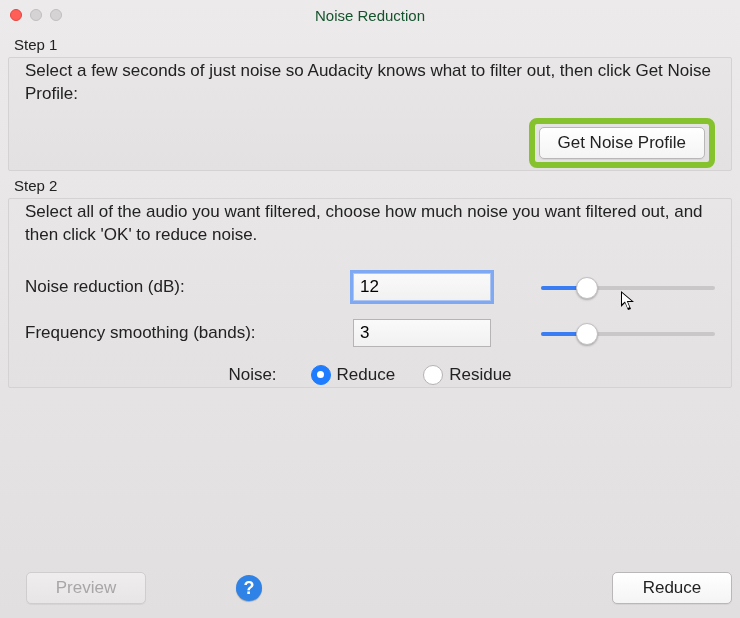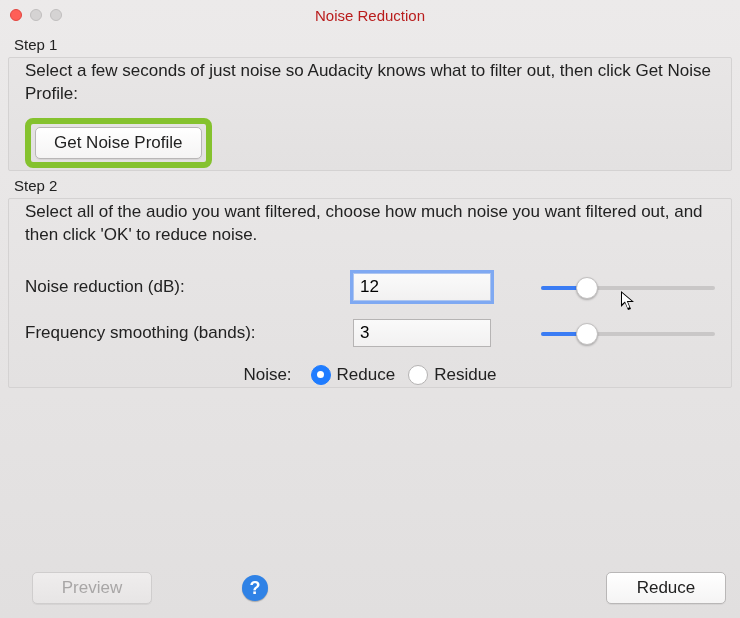--- a/index.html
+++ b/index.html
@@ -8,28 +8,28 @@
     background:linear-gradient(#eceaea,#e1dfdf);
     font-family:-apple-system,Helvetica,Arial,sans-serif;
     font-size:17px;color:#222;overflow:hidden;position:relative;
   }
   .titlebar{
     height:30px;display:flex;align-items:center;position:relative;
   }
   .traffic{display:flex;gap:8px;margin-left:10px;}
   .dot{width:12px;height:12px;border-radius:50%;background:#d5d3d3;border:1px solid #c0bebe;box-sizing:border-box;}
   .dot.red{background:#ff5f57;border-color:#e24640;}
-  .wtitle{position:absolute;left:0;right:0;text-align:center;font-size:15px;color:#b91c1c;pointer-events:none;}
+  .wtitle{position:absolute;left:0;right:0;text-align:center;font-size:15px;color:#14532d;pointer-events:none;}
   .section-label{font-size:15px;margin:6px 16px 4px 14px;color:#222;}
   .panel{
     margin:0 8px;background:linear-gradient(#e8e6e6,#e3e1e1);
     border:1px solid #d4d2d2;border-radius:2px;padding:2px 16px;
   }
   .instr{line-height:1.35;margin:0 0 12px 0;}
-  .highlight-wrap{display:flex;justify-content:flex-start;}
+  .highlight-wrap{display:flex;justify-content:flex-end;}
   .highlight{
     border:6px solid #85c22e;border-radius:8px;padding:3px 4px;display:inline-block;
   }
   .btn{
     display:inline-flex;align-items:center;justify-content:center;
     background:linear-gradient(#ffffff,#f5f4f4);
     border:1px solid #b9b7b7;border-radius:5px;
     font-size:17px;color:#222;padding:5px 18px;min-width:90px;box-sizing:border-box;
     box-shadow:0 1px 0 rgba(0,0,0,.05);
   }
@@ -43,26 +43,26 @@
   .textin{
     height:28px;border:1px solid #b6b4b4;background:linear-gradient(#fafafa,#f2f1f1);
     font-size:17px;padding:0 6px;box-sizing:border-box;width:138px;border-radius:0;
   }
   .textin.focus{outline:none;border:1px solid #adc5f0;box-shadow:0 0 0 3px #7fa9f2;}
   .slider{position:relative;height:20px;}
   .track{position:absolute;left:0;right:0;top:9px;height:4px;background:#c9c7c7;border-radius:2px;}
   .fill{position:absolute;left:0;top:9px;height:4px;background:#3a7cf4;border-radius:2px;}
   .thumb{position:absolute;top:0;width:20px;height:20px;border-radius:50%;background:#fff;
     border:1px solid #c2c0c0;box-shadow:0 1px 2px rgba(0,0,0,.25);margin-left:-10px;}
-  .radio-row{display:flex;align-items:center;justify-content:center;gap:13px;margin-top:6px;}
+  .radio-row{display:flex;align-items:center;justify-content:center;gap:28px;margin-top:6px;}
   .radio{display:flex;align-items:center;gap:6px;}
   .rbox{width:18px;height:18px;border-radius:50%;background:#fff;border:1px solid #b5b3b3;display:flex;align-items:center;justify-content:center;}
   .rbox.sel{background:#1f7cff;border-color:#1f7cff;}
   .rbox.sel::after{content:"";width:7px;height:7px;border-radius:50%;background:#fff;}
-  .footer{position:absolute;left:0;right:0;bottom:14px;display:flex;align-items:center;padding:0 14px;}
+  .footer{position:absolute;left:0;right:0;bottom:14px;display:flex;align-items:center;padding:0 8px;}
   .flex-spacer{flex:1;}
   .help{width:26px;height:26px;border-radius:50%;background:#2f82e6;color:#fff;display:flex;align-items:center;justify-content:center;font-weight:bold;font-size:18px;margin-left:90px;box-shadow:0 1px 1px rgba(0,0,0,.25);}
   .footer .btn{min-width:120px;margin-left:18px;}
   .cursor{position:absolute;pointer-events:none;}
   .noise-lab{margin-right:6px;}
 </style>
 </head>
 <body>
 
 <div class="titlebar">

